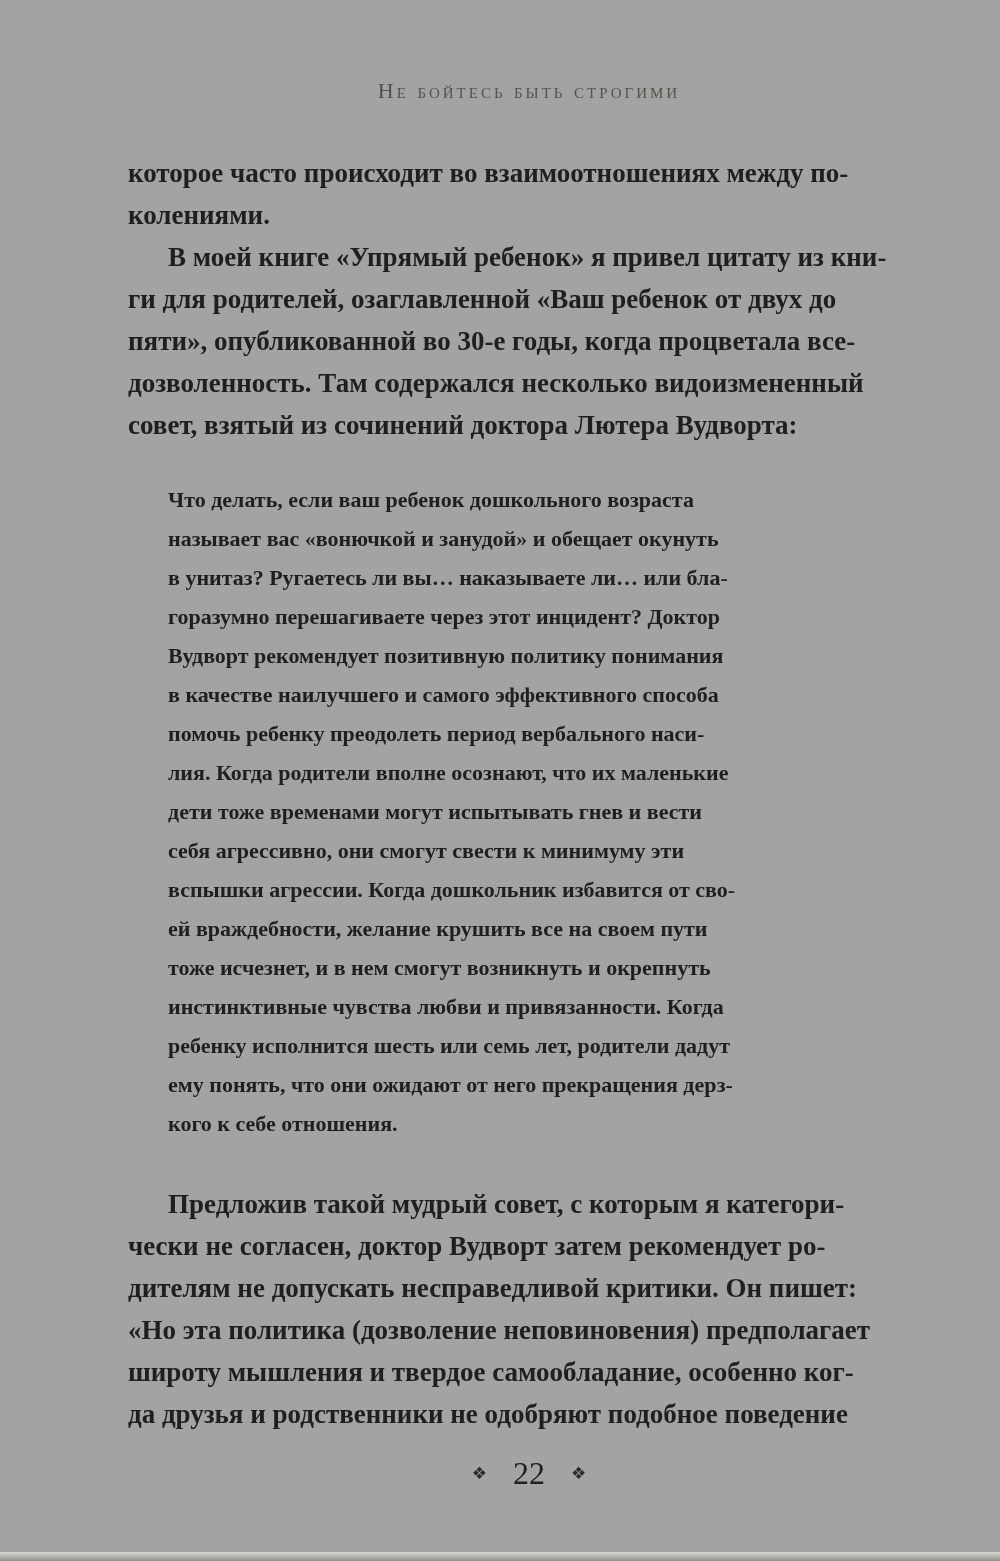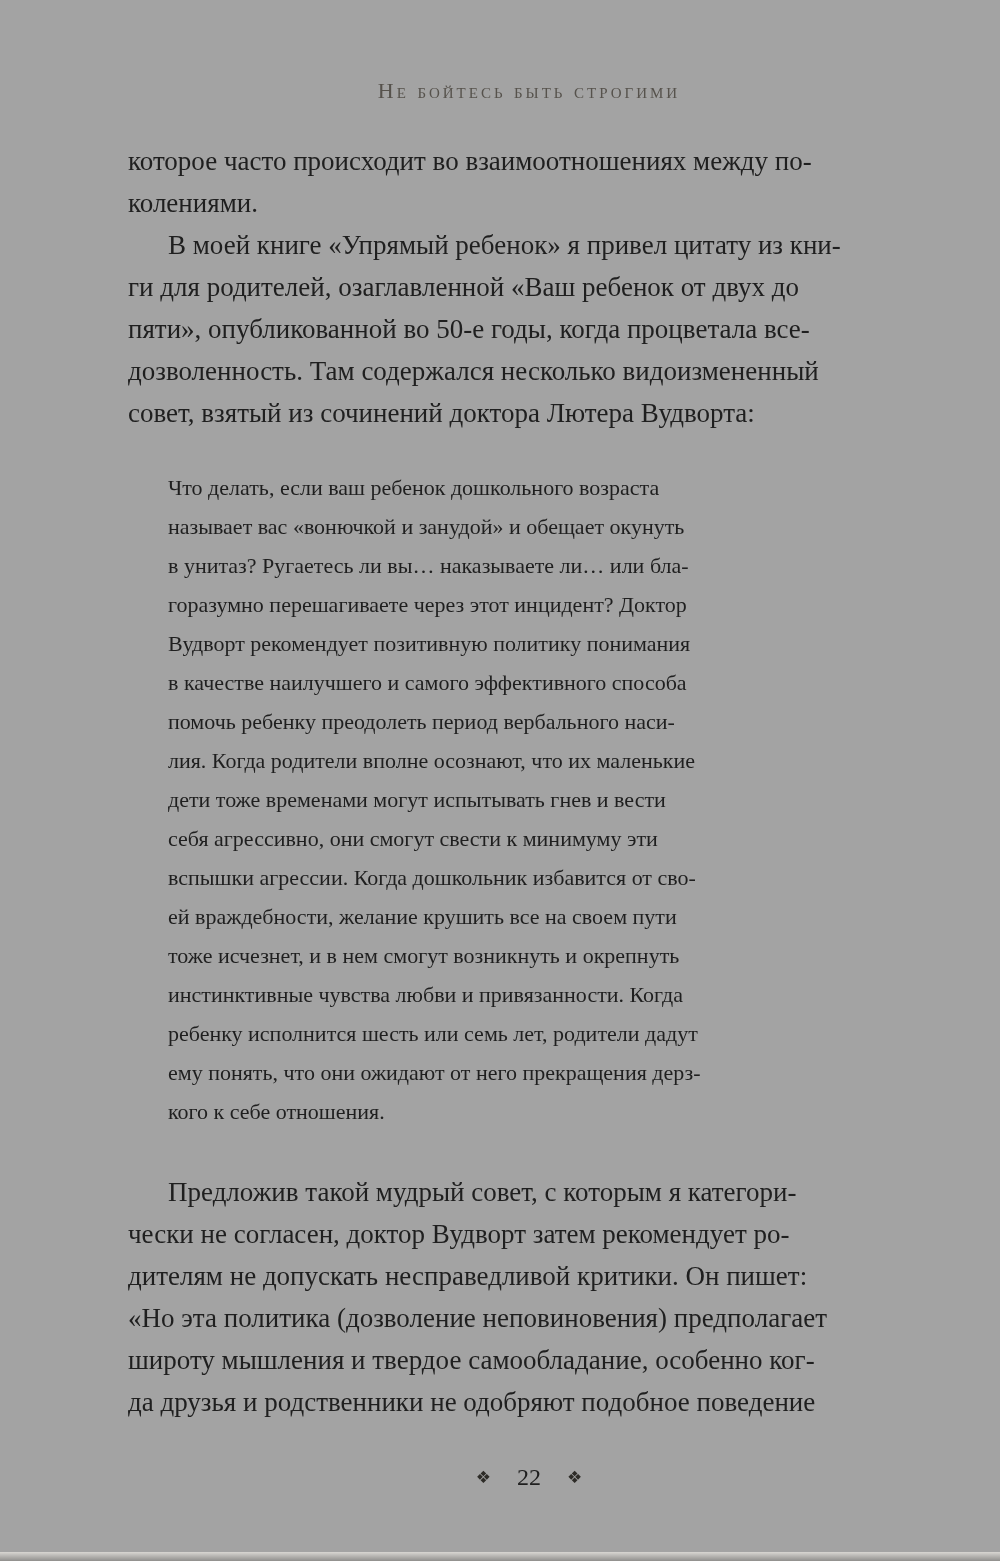--- a/index.html
+++ b/index.html
@@ -26,24 +26,25 @@
   }
   .running-head {
     margin-top: 78px;
     text-align: center;
     font-variant: small-caps;
     letter-spacing: 3px;
     font-size: 22px;
     color: #56524c;
   }
   .body-text {
-    margin-top: 36px;
+    margin-top: 48px;
     font-size: 27px;
     line-height: 42px;
     text-align: left;
+    font-weight: bold;
   }
   p.para {
     margin: 0;
     white-space: pre-line;
   }
   p.para.indent {
     text-indent: 40px;
   }
   blockquote.quote {
     margin: 34px 24px 40px 40px;
@@ -60,21 +61,21 @@
     justify-content: center;
     align-items: center;
     gap: 26px;
   }
   .ornament {
     font-size: 17px;
     color: #2e2c28;
     line-height: 1;
   }
   .page-number {
-    font-size: 24px;
+    font-size: 32px;
     color: #1f1f1f;
     line-height: 1;
   }
   .scan-edge {
     position: absolute;
     left: 0;
     bottom: 0;
     width: 100%;
     height: 9px;
     background: linear-gradient(to bottom, #d8d6d2, #8f8e8c);
@@ -84,21 +85,21 @@
 <body>
 
 <div class="page">
   <div class="column">
     <div class="running-head">Не бойтесь быть строгими</div>
     <div class="body-text">
       <p class="para">которое часто происходит во взаимоотношениях между по-
 колениями.</p>
       <p class="para indent">В моей книге «Упрямый ребенок» я привел цитату из кни-
 ги для родителей, озаглавленной «Ваш ребенок от двух до
-пяти», опубликованной во 50-е годы, когда процветала все-
+пяти», опубликованной во 30-е годы, когда процветала все-
 дозволенность. Там содержался несколько видоизмененный
 совет, взятый из сочинений доктора Лютера Вудворта:</p>
       <blockquote class="quote">Что делать, если ваш ребенок дошкольного возраста
 называет вас «вонючкой и занудой» и обещает окунуть
 в унитаз? Ругаетесь ли вы… наказываете ли… или бла-
 горазумно перешагиваете через этот инцидент? Доктор
 Вудворт рекомендует позитивную политику понимания
 в качестве наилучшего и самого эффективного способа
 помочь ребенку преодолеть период вербального наси-
 лия. Когда родители вполне осознают, что их маленькие

